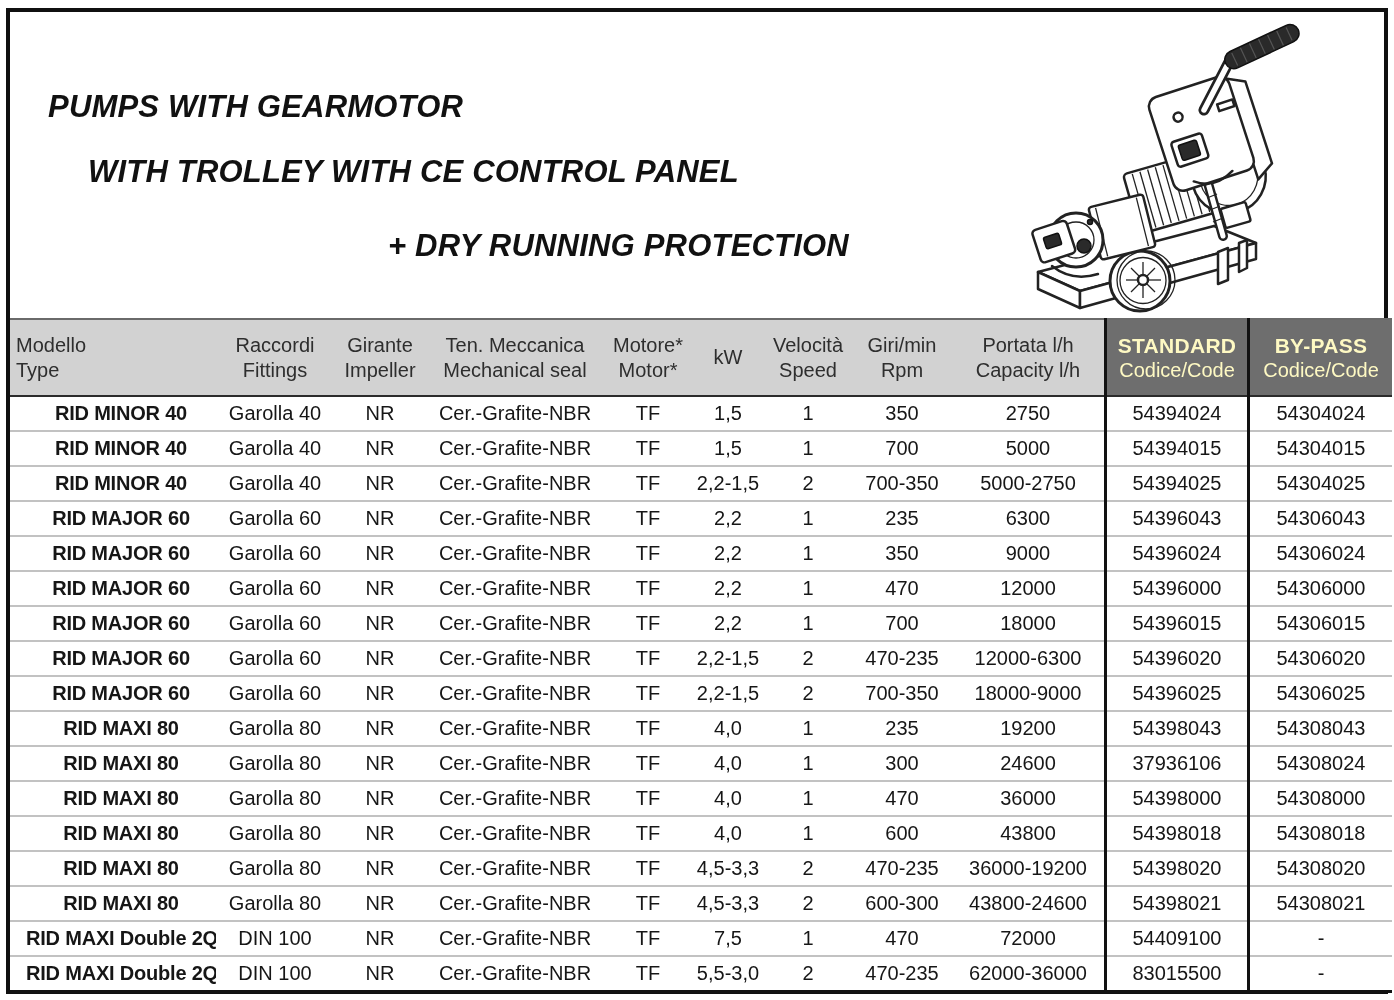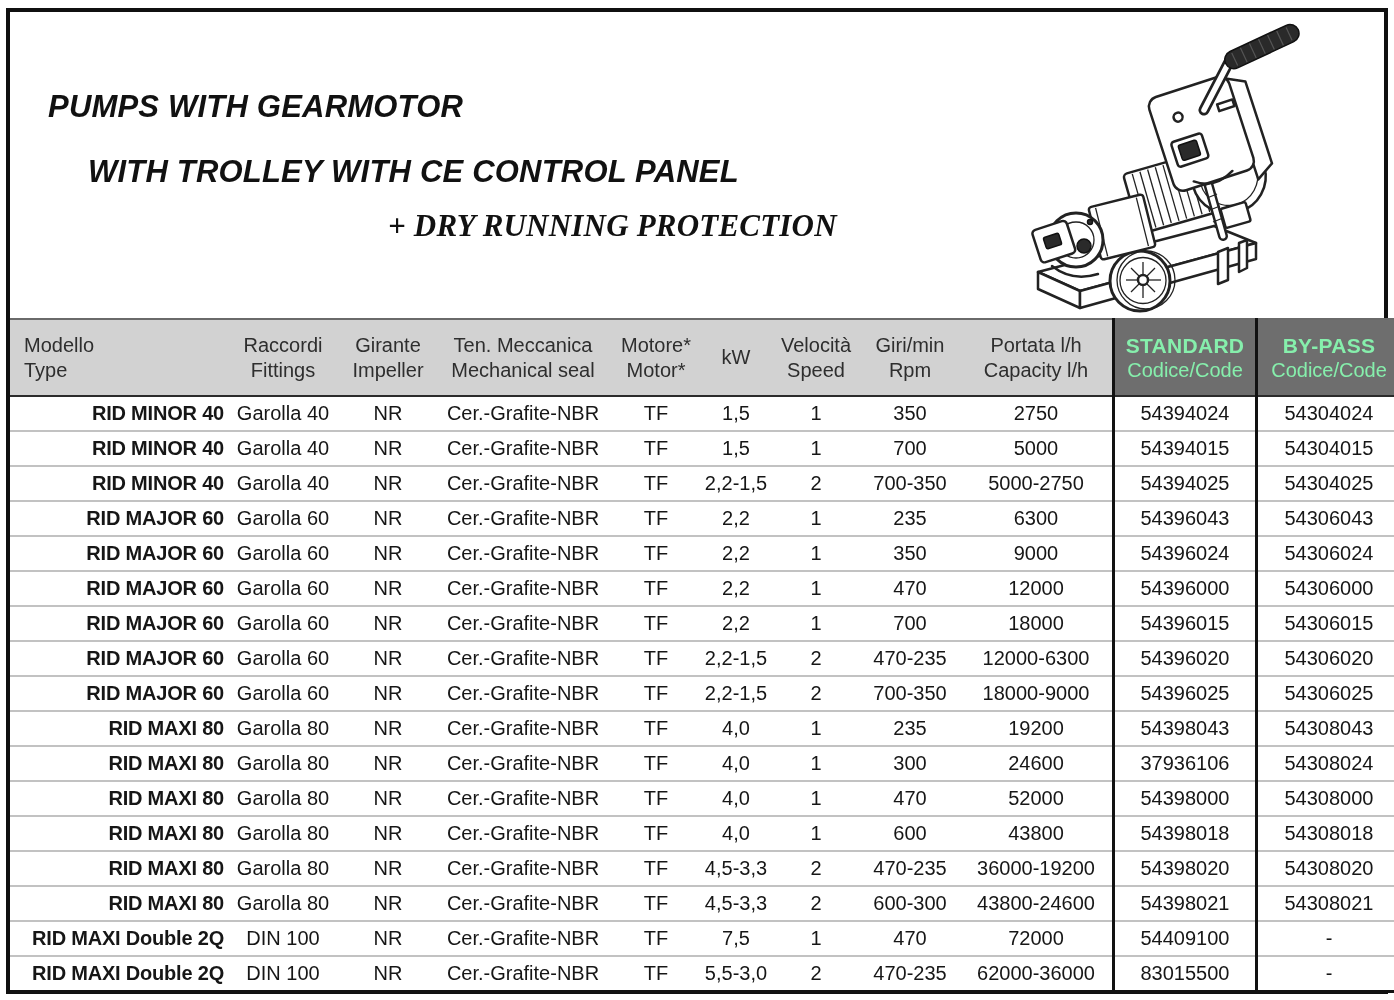--- a/index.html
+++ b/index.html
@@ -4,41 +4,41 @@
 <style>
   html,body{margin:0;padding:0;background:#ffffff;width:1394px;height:1000px;overflow:hidden;}
   body{font-family:"Liberation Sans","DejaVu Sans",sans-serif;color:#1a1a1a;position:relative;}
 
   .frame{position:absolute;left:6px;top:8px;width:1374px;height:978px;border:4px solid #101010;background:#ffffff;}
 
   
   .title-line{position:absolute;font-style:italic;font-weight:bold;font-size:31px;letter-spacing:.2px;color:#111;white-space:nowrap;}
   #title1{left:48px;top:89px;}
   #title2{left:88px;top:154px;}
-  #title3{left:388px;top:208px;font-family:Liberation Serif, serif;}
+  #title3{left:388px;top:228px;}
 
   
   .illustration{position:absolute;left:1018px;top:14px;width:350px;height:300px;}
 
   
   table.spec{position:absolute;left:10px;top:318px;width:1374px;border-collapse:collapse;table-layout:fixed;}
   table.spec th,table.spec td{padding:0;margin:0;overflow:hidden;white-space:nowrap;}
 
   thead th{background:#d2d2d2;height:75px;vertical-align:middle;text-align:center;
            font-weight:normal;font-size:20px;color:#2e2e2e;line-height:25px;
            border-top:2px solid #6a6a6a;border-bottom:2px solid #2b2b2b;}
   thead th .h1,thead th .h2{display:block;}
-  thead th.dark{background:#6e6e6e;color:#86efac;}
+  thead th.dark{background:#6e6e6e;color:#fef9c3;}
   thead th.dark .h1{font-weight:bold;font-size:21px;letter-spacing:.3px;}
-  thead th.col-model{text-align:left;padding-left:14px;}
+  thead th.col-model{text-align:left;padding-left:6px;}
 
   tbody td{background:#ffffff;height:33px;text-align:center;font-size:20px;color:#161616;
            border-top:2px solid #c2c2c2;vertical-align:middle;}
   tbody tr:first-child td{border-top:none;}
-  tbody td.col-model{text-align:right;padding-left:16px;font-weight:bold;letter-spacing:-.2px;}
+  tbody td.col-model{text-align:center;padding-left:16px;font-weight:bold;letter-spacing:-.2px;}
   table.spec{border-bottom:3px solid #121212;}
 
   .col-standard{border-left:3px solid #121212 !important;border-right:3px solid #121212 !important;}
   .col-bypass{border-right:none;}
 
   
   .ln{fill:none;stroke:#222;stroke-width:2.5;stroke-linejoin:round;stroke-linecap:round;}
   .lnthin{fill:none;stroke:#222;stroke-width:1.3;}
   .wh{fill:#ffffff;stroke:#222;stroke-width:2.5;stroke-linejoin:round;}
   .dk{fill:#2a2a2a;stroke:#111;stroke-width:1.5;}
@@ -342,21 +342,21 @@
       </tr>
       <tr>
         <td class="col-model">RID MAXI 80</td>
         <td class="col-fittings">Garolla 80</td>
         <td class="col-impeller">NR</td>
         <td class="col-seal">Cer.-Grafite-NBR</td>
         <td class="col-motor">TF</td>
         <td class="col-kw">4,0</td>
         <td class="col-speed">1</td>
         <td class="col-rpm">470</td>
-        <td class="col-capacity">52000</td>
+        <td class="col-capacity">36000</td>
         <td class="col-standard">54398000</td>
         <td class="col-bypass">54308000</td>
       </tr>
       <tr>
         <td class="col-model">RID MAXI 80</td>
         <td class="col-fittings">Garolla 80</td>
         <td class="col-impeller">NR</td>
         <td class="col-seal">Cer.-Grafite-NBR</td>
         <td class="col-motor">TF</td>
         <td class="col-kw">4,0</td>

